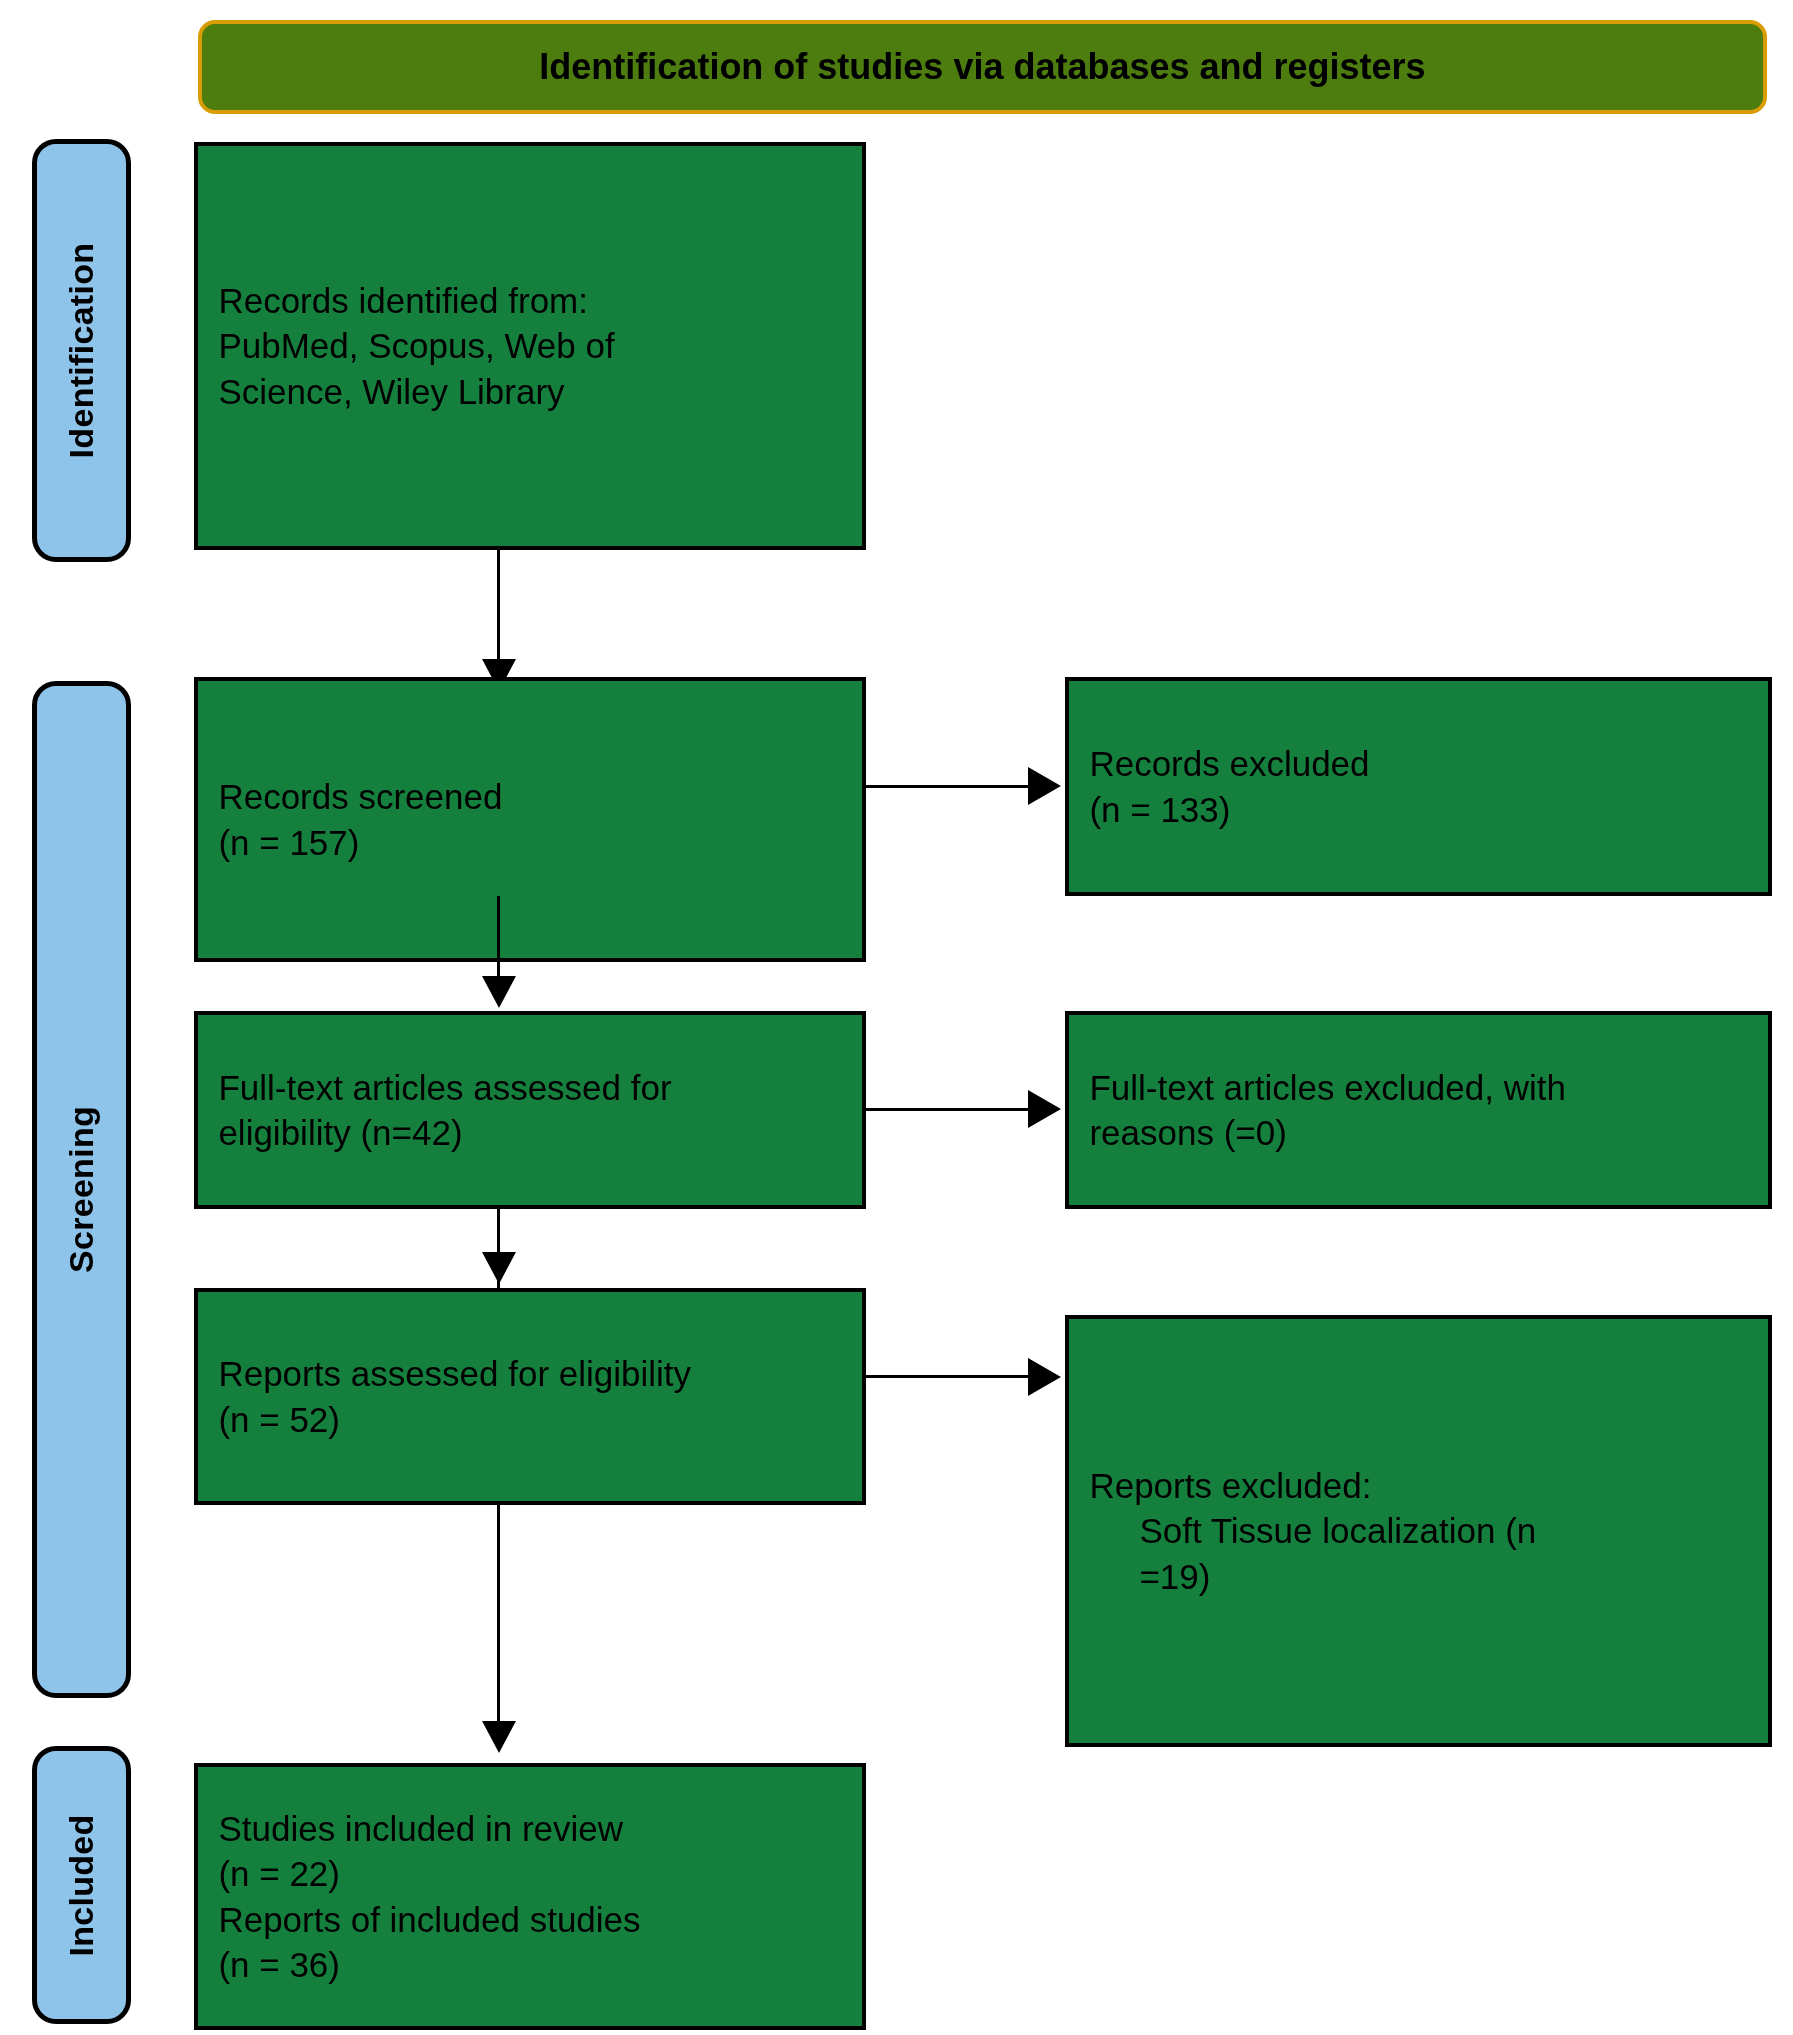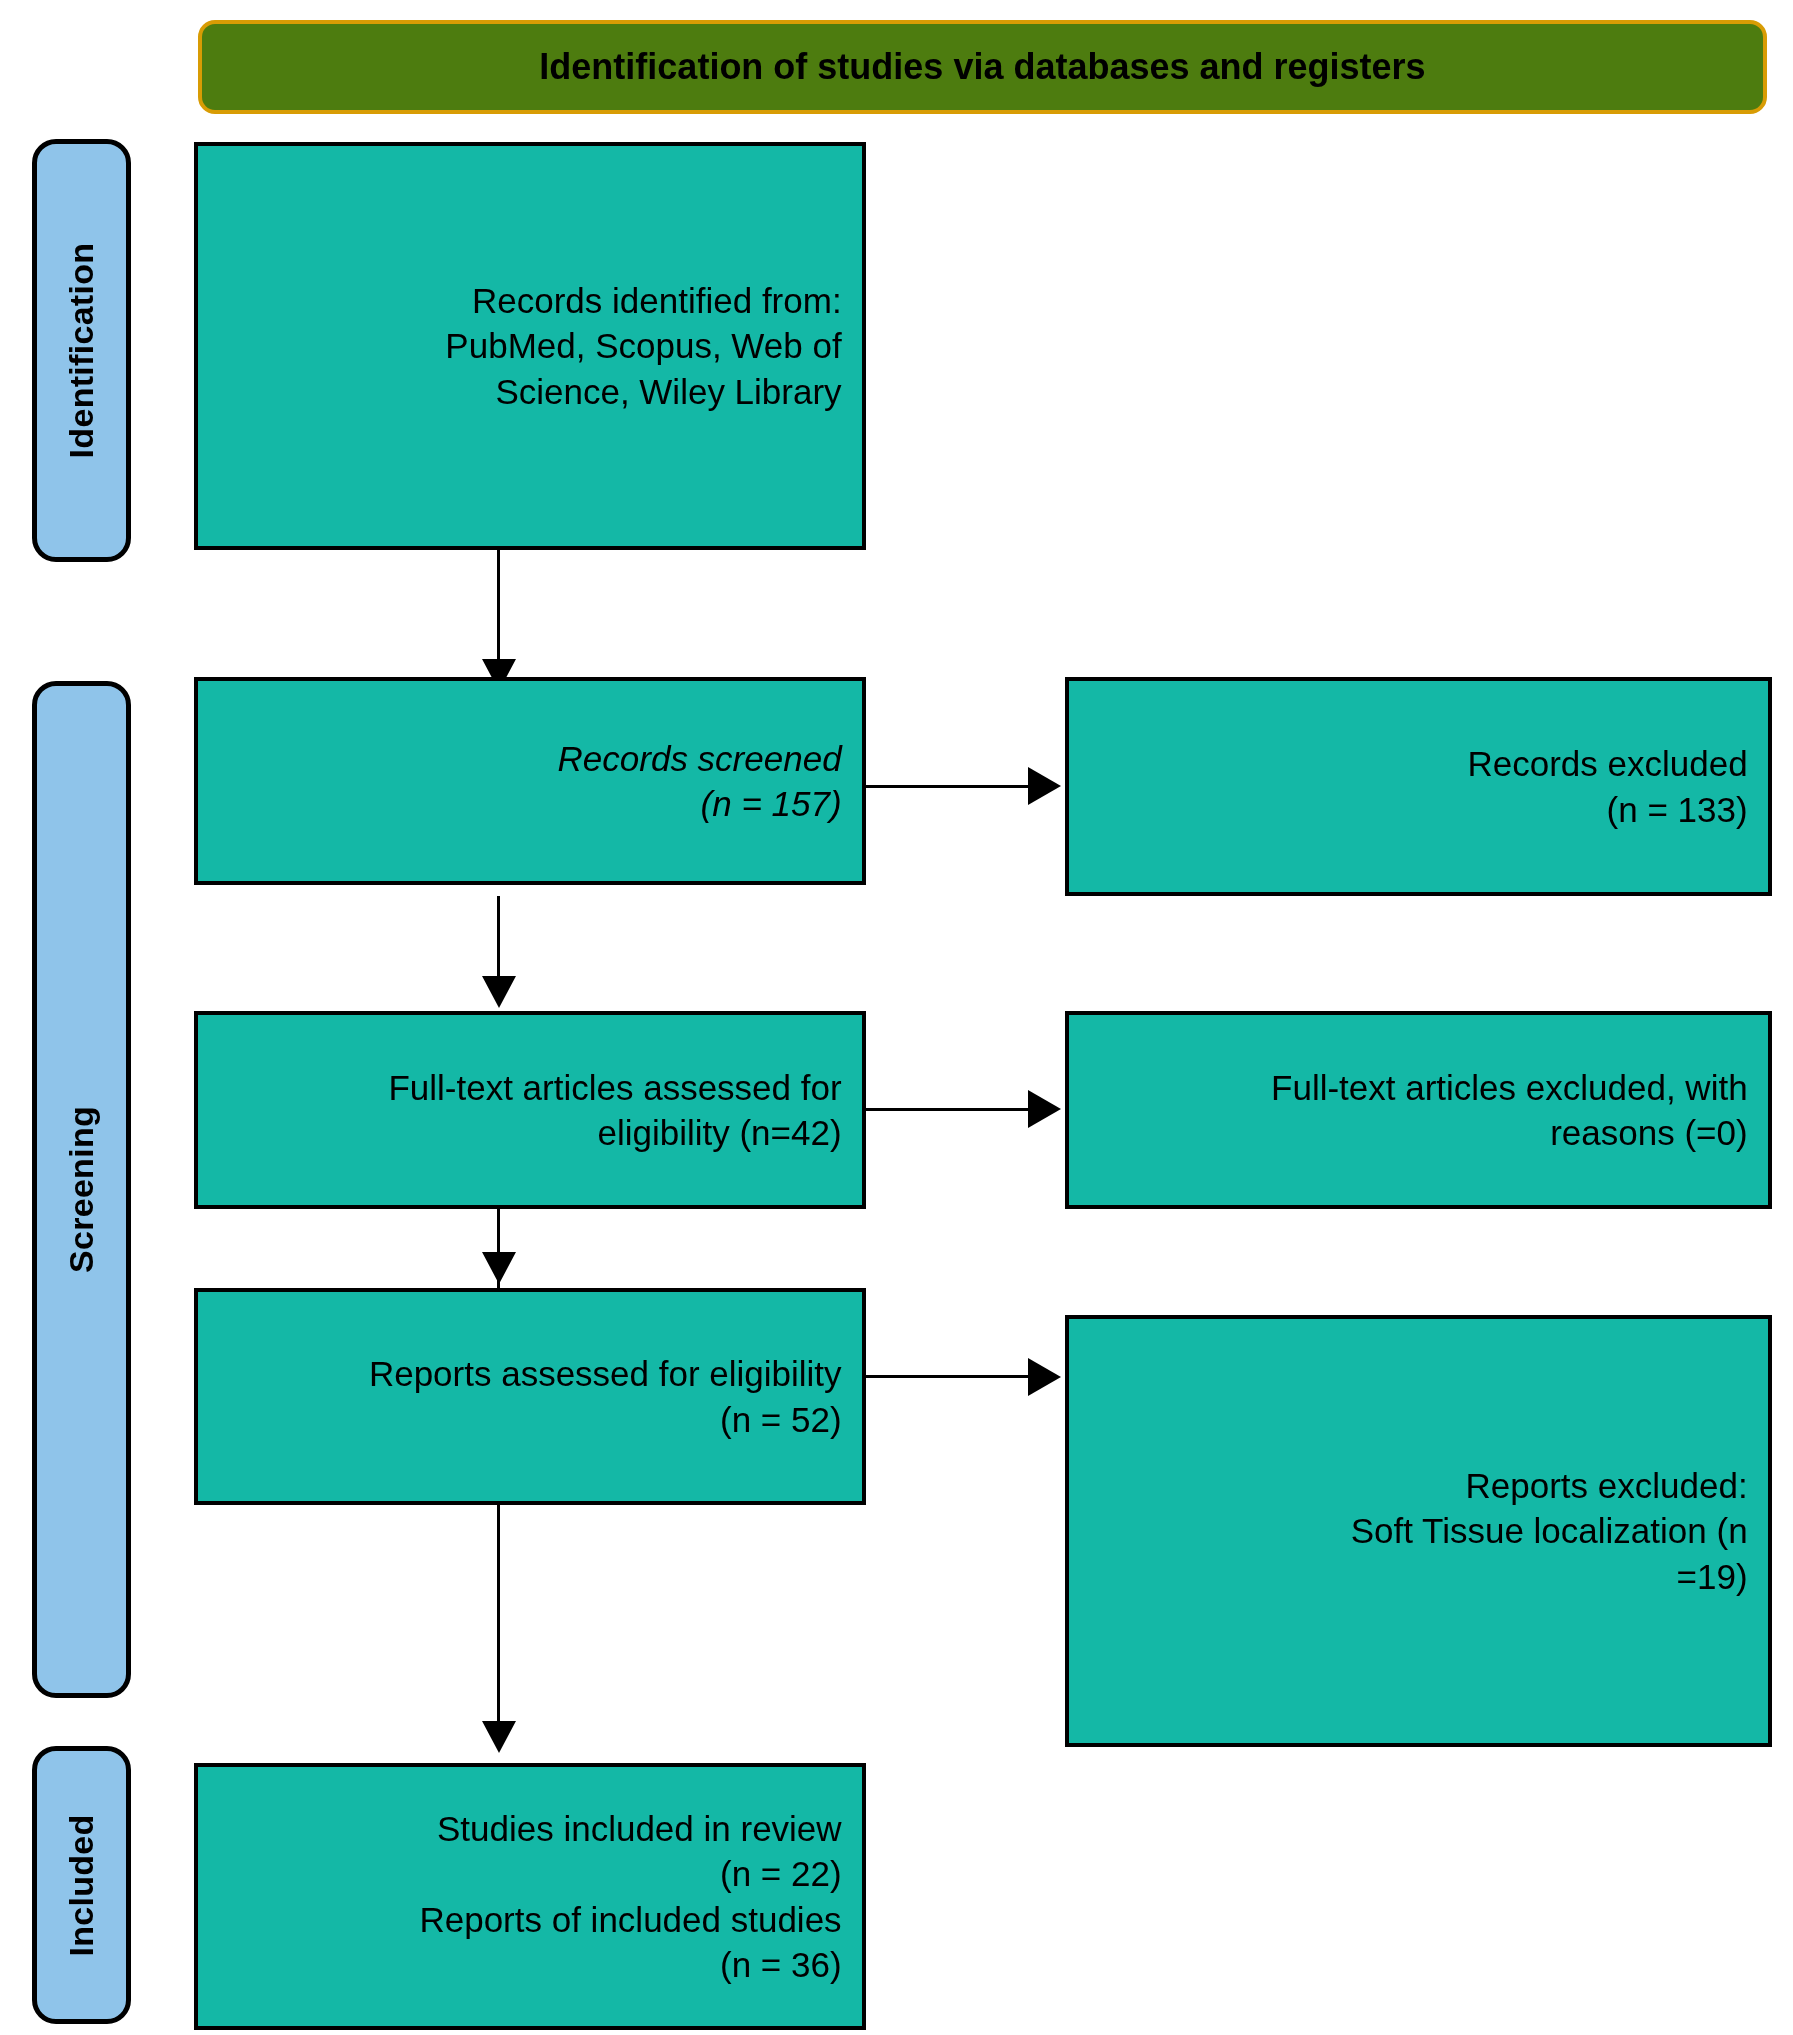--- a/index.html
+++ b/index.html
@@ -52,28 +52,27 @@
   .banner-title {
     font-weight: bold;
     font-size: 36px;
     color: #000000;
     text-align: center;
   }
 
   
   .flow-box {
     position: absolute;
-    background: #14b8a6;
+    background: #15803d;
     border: 4px solid #000000;
     box-sizing: border-box;
     display: flex;
     flex-direction: column;
     justify-content: center;
     padding: 0 20.4px;
-    text-align: right;
   }
   .flow-box .line {
     font-size: 35px;
     line-height: 1.30;
     color: #000000;
     white-space: pre-wrap;
   }
   .flow-box .line.indent {
     padding-left: 50px;
   }
@@ -129,21 +128,21 @@
 
   <div class="flow-box" style="left:194px; top:142px; width:672px; height:408px;">
     <div class="line">Records identified from:</div>
     <div class="line">PubMed, Scopus, Web of</div>
     <div class="line">Science, Wiley Library</div>
   </div>
 
   <div class="v-line" style="left:497px; top:550px; height:114px;"></div>
   <div class="v-arrow" style="left:482px; top:659px;"></div>
 
-  <div class="flow-box" style="left:194px; top:677px; width:672px; height:208px;font-style:italic;">
+  <div class="flow-box" style="left:194px; top:677px; width:672px; height:285px;">
     <div class="line">Records screened</div>
     <div class="line">(n = 157)</div>
   </div>
 
   <div class="h-line" style="left:866px; top:785px; width:165px;"></div>
   <div class="h-arrow" style="left:1028px; top:767px;"></div>
 
   <div class="flow-box" style="left:1065px; top:677px; width:707px; height:219px;">
     <div class="line">Records excluded</div>
     <div class="line">(n = 133)</div>

